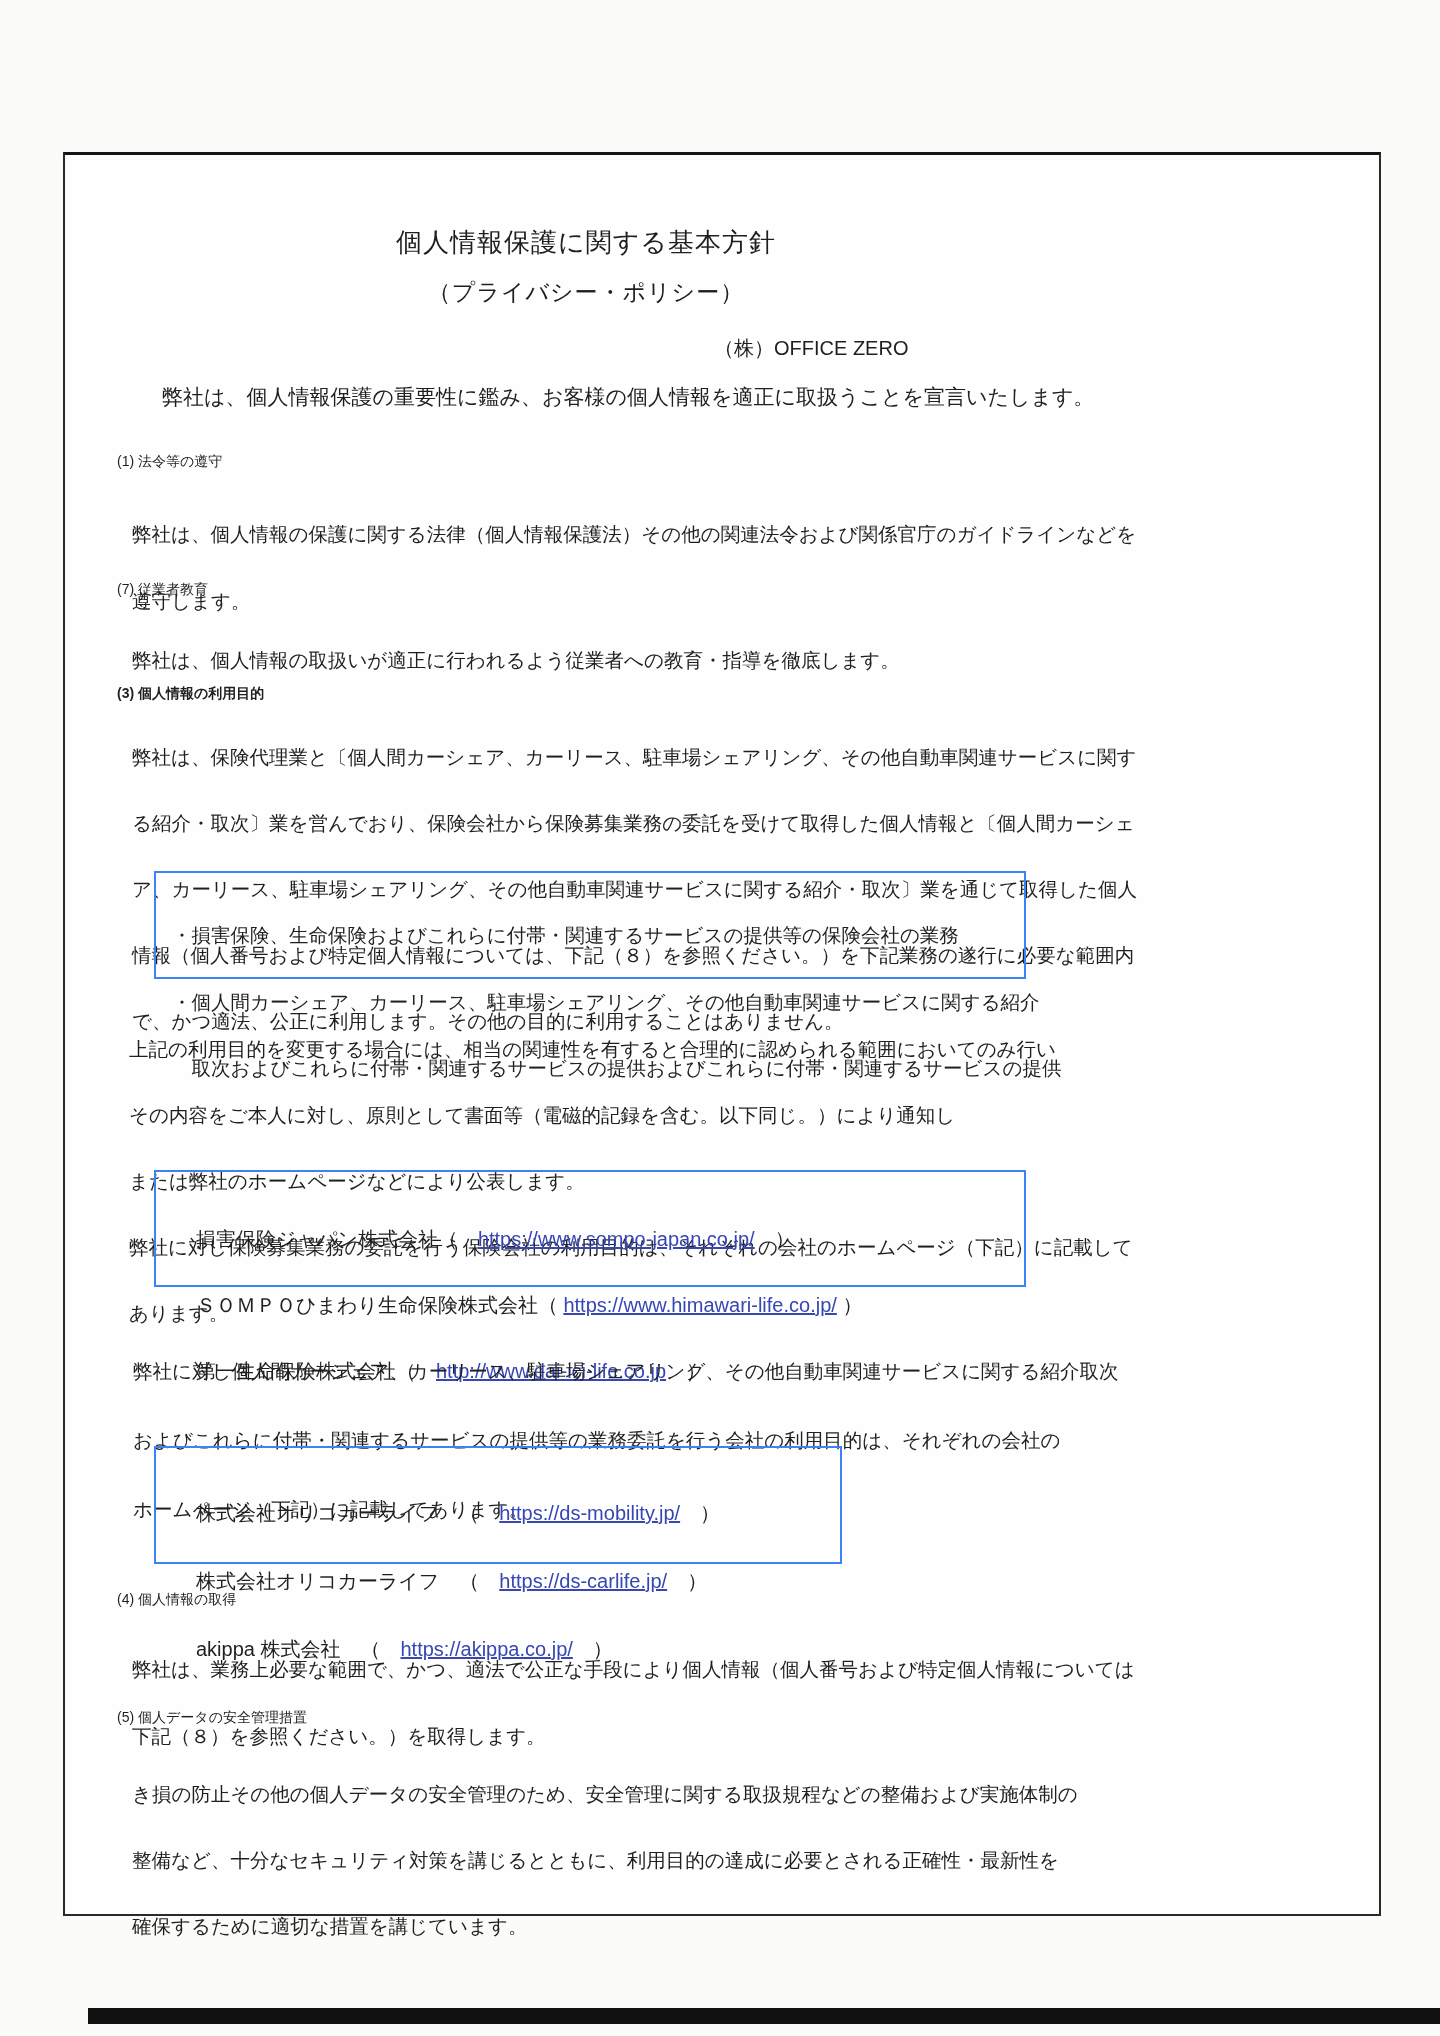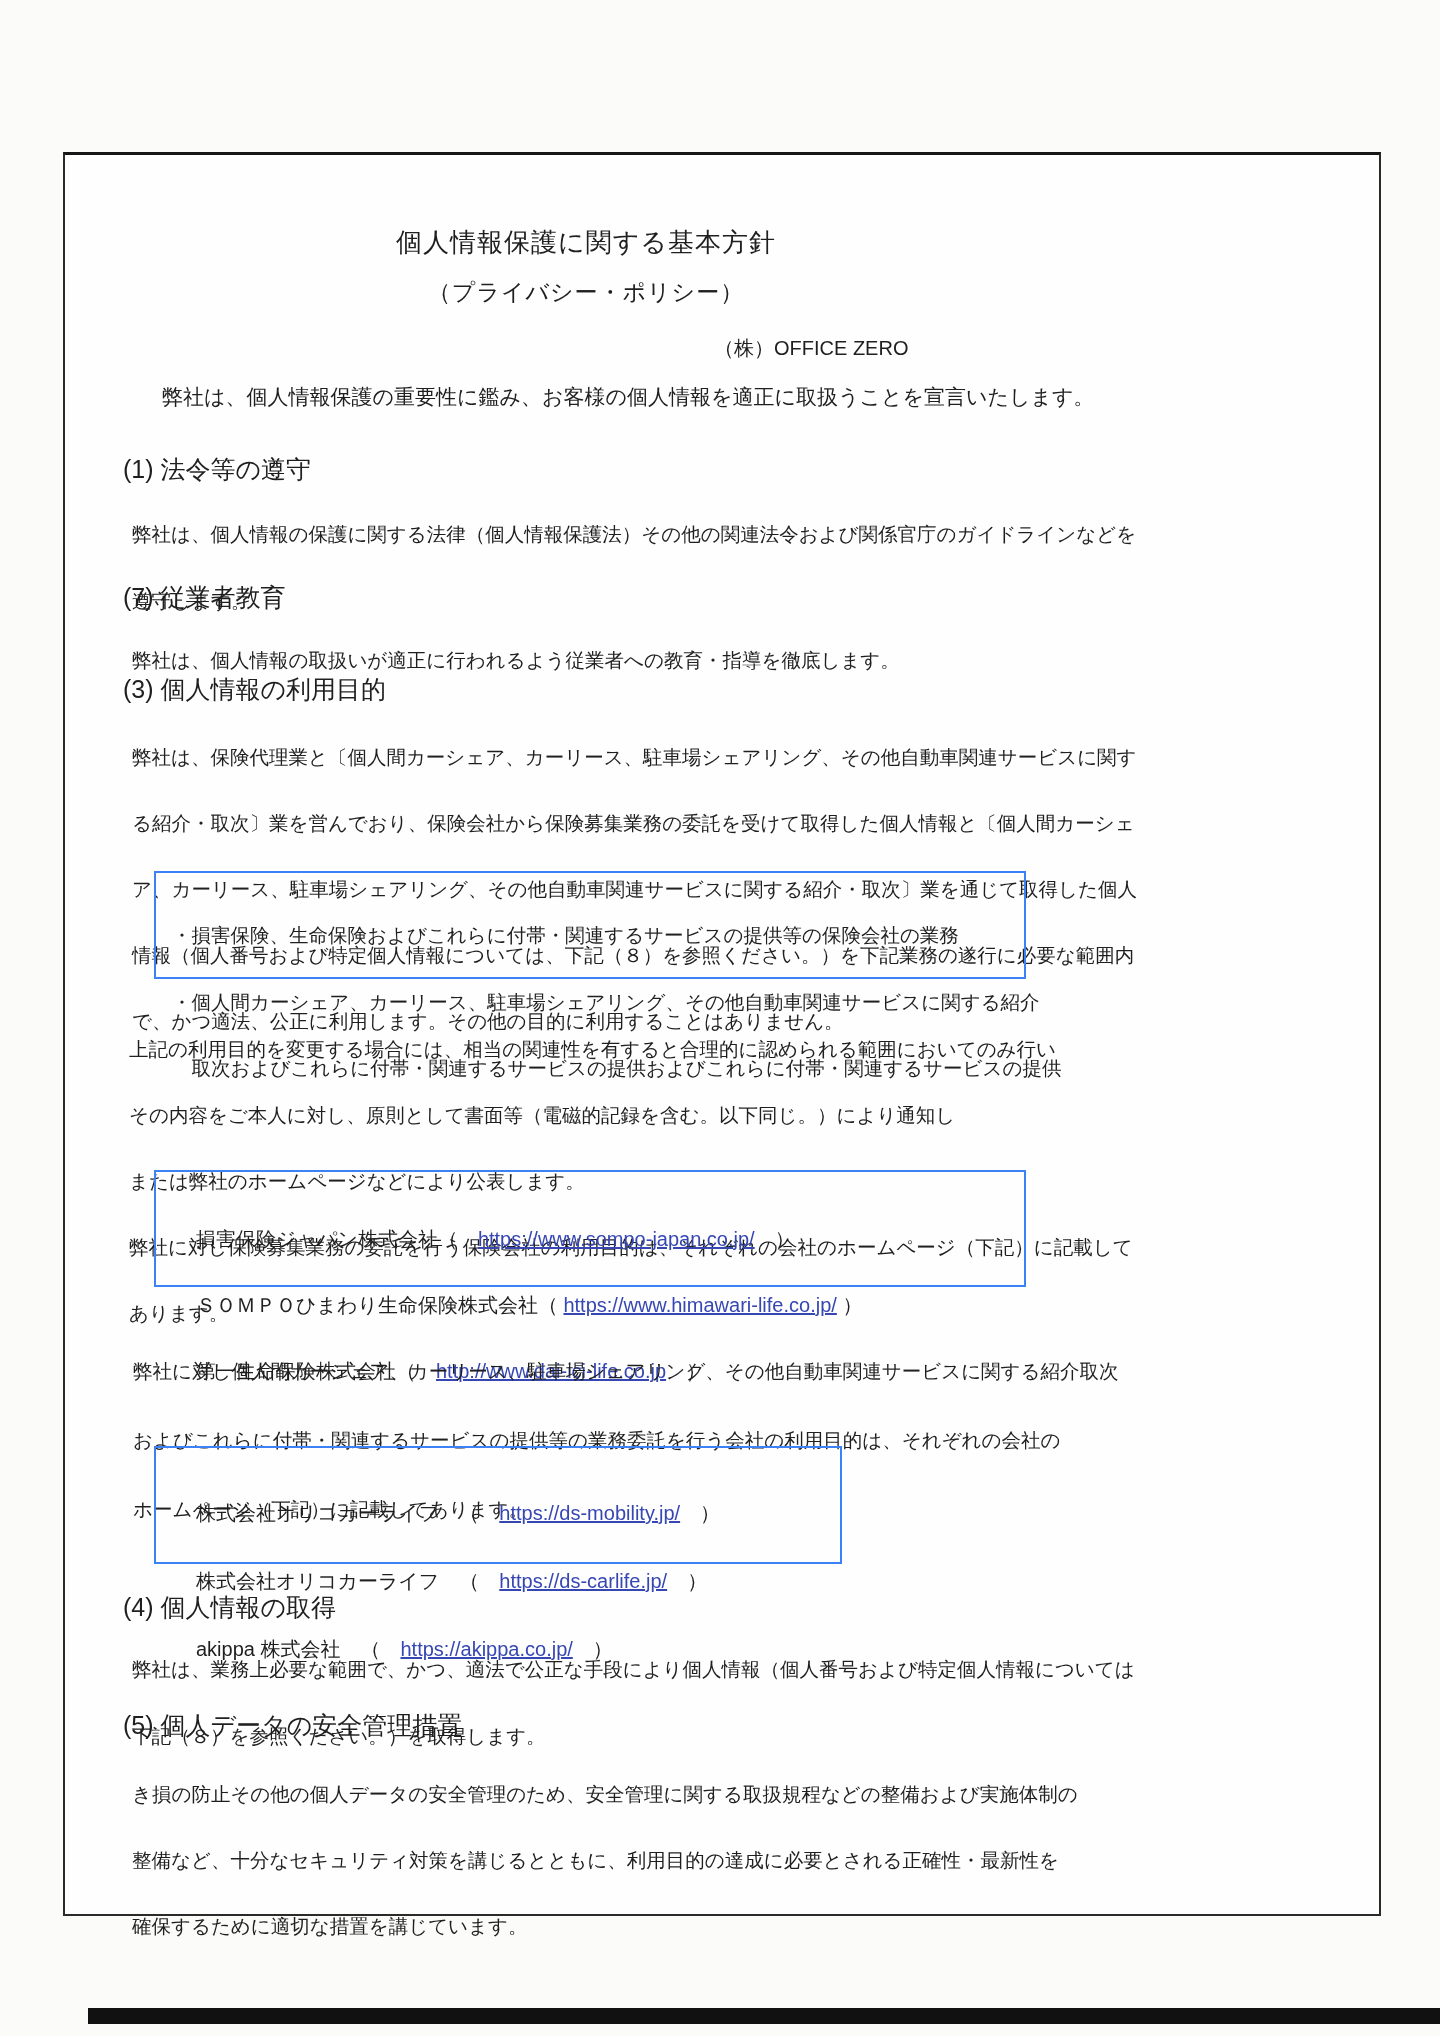--- a/index.html
+++ b/index.html
@@ -14,21 +14,21 @@
     position:absolute;left:63px;top:152px;width:1318px;height:1764px;
     background:#fefefe;
     border:2px solid #2a2a2a;border-top:3px solid #161616;
     box-sizing:border-box;
   }
   .abs{position:absolute;white-space:pre;}
   .doc-title{font-size:26px;line-height:34px;letter-spacing:1px;}
   .doc-subtitle{font-size:23px;line-height:30px;letter-spacing:1px;}
   .company{font-size:20px;}
   .intro{font-size:21px;}
-  .heading{font-size:25px;margin-left:6px;}
+  .heading{font-size:14px;}
   .body-lines div{font-size:19.5px;line-height:30px;}
   .s1 div,.s4 div{line-height:31px;}
   .para-car div{line-height:33px;}
   .box{
     position:absolute;border:2px solid #3b82f6;background:transparent;
     box-sizing:border-box;white-space:pre;
   }
   .box .bline{font-size:19.5px;line-height:30.5px;}
   .link-row{font-size:20px;line-height:30px;}
   .box3 .link-row{line-height:32px;}
@@ -61,21 +61,21 @@
   <div class="abs body-lines s1" style="left:67px;top:328px;">
     <div>弊社は、個人情報の保護に関する法律（個人情報保護法）その他の関連法令および関係官庁のガイドラインなどを</div>
     <div>遵守します。</div>
   </div>
 
   <div class="abs heading" style="left:52px;top:426px;">(7) 従業者教育</div>
   <div class="abs body-lines" style="left:67px;top:454px;">
     <div>弊社は、個人情報の取扱いが適正に行われるよう従業者への教育・指導を徹底します。</div>
   </div>
 
-  <div class="abs heading" style="left:52px;top:518px;">(3) 個人情報の利用目的</div>
+  <div class="abs heading" style="left:52px;top:530px;font-weight:bold;">(3) 個人情報の利用目的</div>
   <div class="abs body-lines" style="left:67px;top:551px;">
     <div>弊社は、保険代理業と〔個人間カーシェア、カーリース、駐車場シェアリング、その他自動車関連サービスに関す</div>
     <div>る紹介・取次〕業を営んでおり、保険会社から保険募集業務の委託を受けて取得した個人情報と〔個人間カーシェ</div>
     <div>ア、カーリース、駐車場シェアリング、その他自動車関連サービスに関する紹介・取次〕業を通じて取得した個人</div>
     <div>情報（個人番号および特定個人情報については、下記（８）を参照ください。）を下記業務の遂行に必要な範囲内</div>
     <div>で、かつ適法、公正に利用します。その他の目的に利用することはありません。</div>
   </div>
 
   <div class="box" style="left:89px;top:716px;width:872px;height:108px;padding:11px 0 0 16px;">
     <div class="bline">・損害保険、生命保険およびこれらに付帯・関連するサービスの提供等の保険会社の業務</div>

